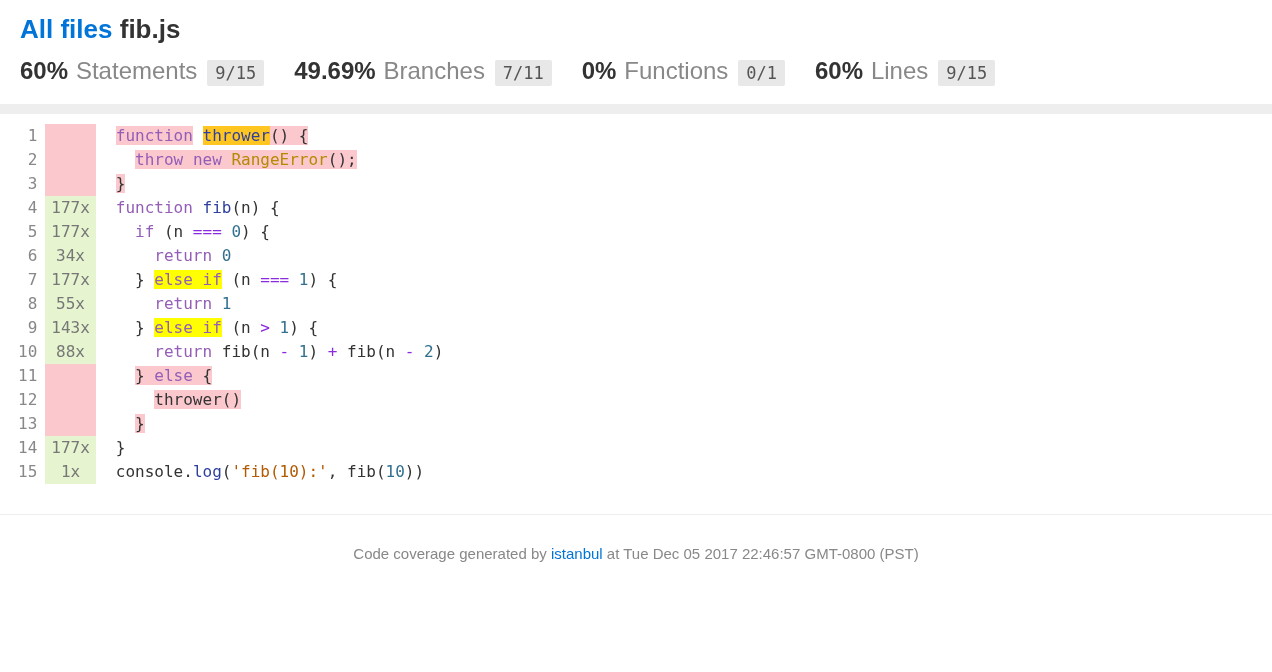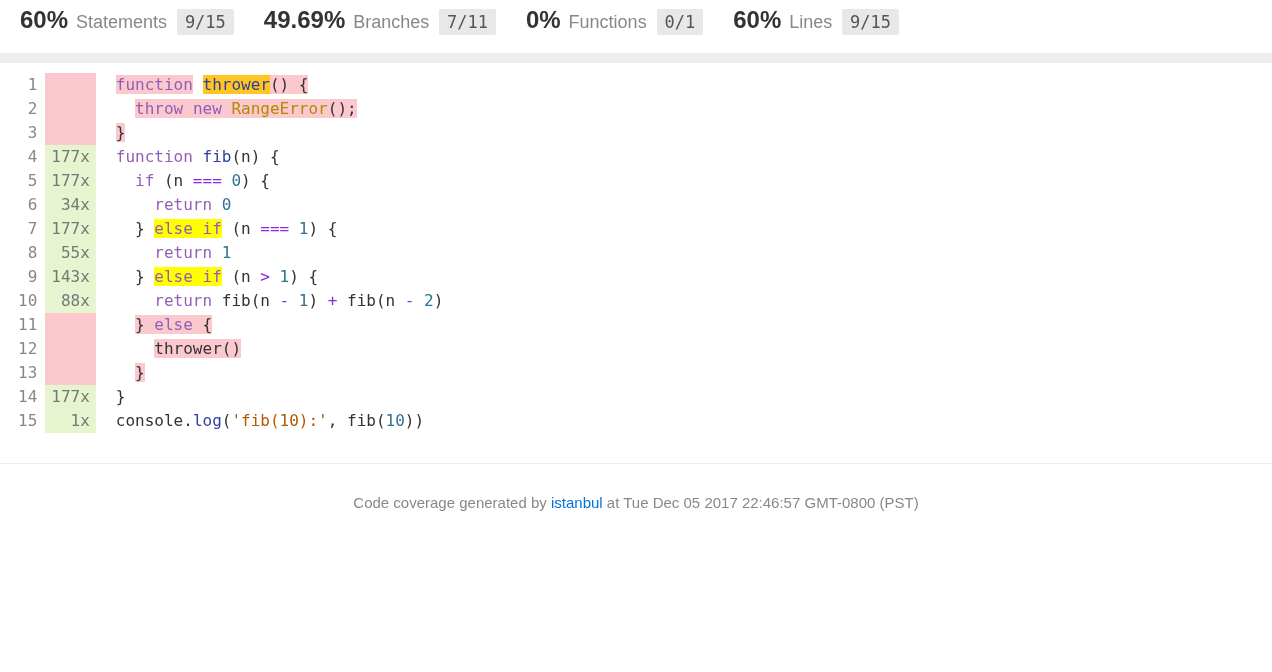--- a/index.html
+++ b/index.html
@@ -17,21 +17,21 @@
     }
     .breadcrumb a {
       color: #0074d9;
       text-decoration: none;
     }
     .breadcrumb .file { color: #333; }
     .clearfix { padding: 6px 20px 18px; }
     .clearfix::after { content: ""; display: table; clear: both; }
     .fl { float: left; margin-right: 30px; }
     .strong { font-size: 24px; font-weight: 700; color: #333; }
-    .quiet { color: #888; font-size: 18px; font-weight: 400; margin-left: 4px; }
+    .quiet { color: #888; font-size: 24px; font-weight: 400; margin-left: 4px; }
     .fraction {
       display: inline-block;
       background: #e8e8e8;
       color: #555;
       padding: 3px 8px;
       border-radius: 2px;
       font-size: 17px;
       margin-left: 6px;
       font-family: Menlo, Consolas, monospace;
     }
@@ -48,21 +48,21 @@
       margin: 0 0 0 10px;
     }
     td.line-count {
       text-align: right;
       padding: 0 8px;
       color: #888;
       vertical-align: top;
       white-space: pre;
     }
     td.line-coverage {
-      text-align: right;
+      text-align: center;
       vertical-align: top;
       white-space: pre;
       border-radius: 13px;
     }
     td.line-coverage .cline-any {
       display: block;
       padding: 0 6px;
       min-width: 48px;
     }
     .cline-yes { background: rgb(230,245,208); color: #777; }
@@ -92,20 +92,24 @@
     .cls { color: #b58900; }    
     .num { color: #31708f; }    
     .str { color: #b35900; }    
     .op { color: #8a2be2; }
   </style>
 </head>
 <body>
 
 <div class="wrapper">
 
+  <h1 class="breadcrumb">
+    <a href="#">All files</a>
+    <span class="file">fib.js</span>
+  </h1>
 
   <div class="clearfix">
     <div class="fl">
       <span class="strong">60%</span>
       <span class="quiet">Statements</span>
       <span class="fraction">9/15</span>
     </div>
     <div class="fl">
       <span class="strong">49.69%</span>
       <span class="quiet">Branches</span>

